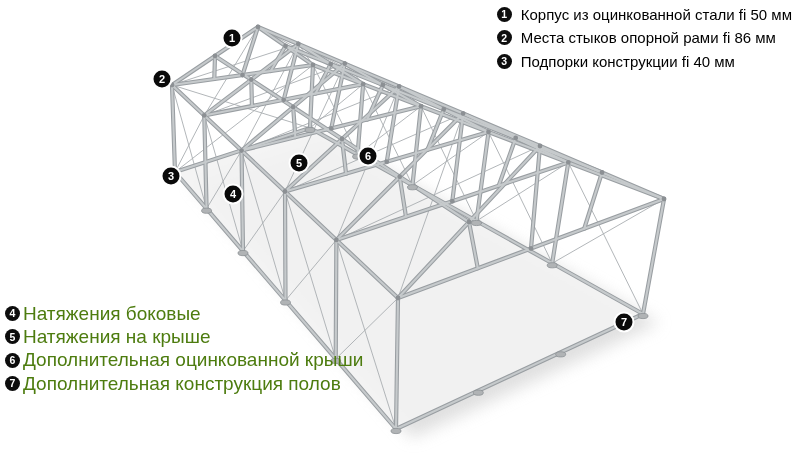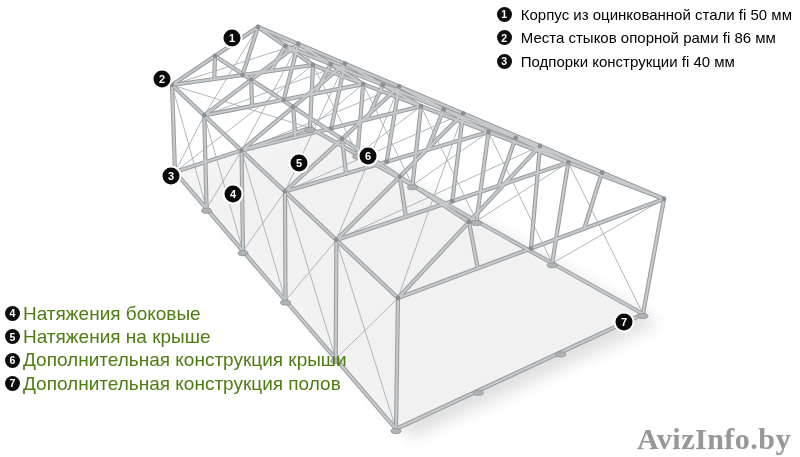--- a/index.html
+++ b/index.html
@@ -366,22 +366,21 @@
     <div class="legend-row">
       <span class="badge">4</span>
       <span class="lbl">Натяжения боковые</span>
     </div>
     <div class="legend-row">
       <span class="badge">5</span>
       <span class="lbl">Натяжения на крыше</span>
     </div>
     <div class="legend-row">
       <span class="badge">6</span>
-      <span class="lbl">Дополнительная конструкция крыши</span>
+      <span class="lbl">Дополнительная оцинкованной крыши</span>
     </div>
     <div class="legend-row">
       <span class="badge">7</span>
       <span class="lbl">Дополнительная конструкция полов</span>
     </div>
   </div>
 
-  <div class="watermark">AvizInfo.by</div>
 </div>
 
 </body></html>

